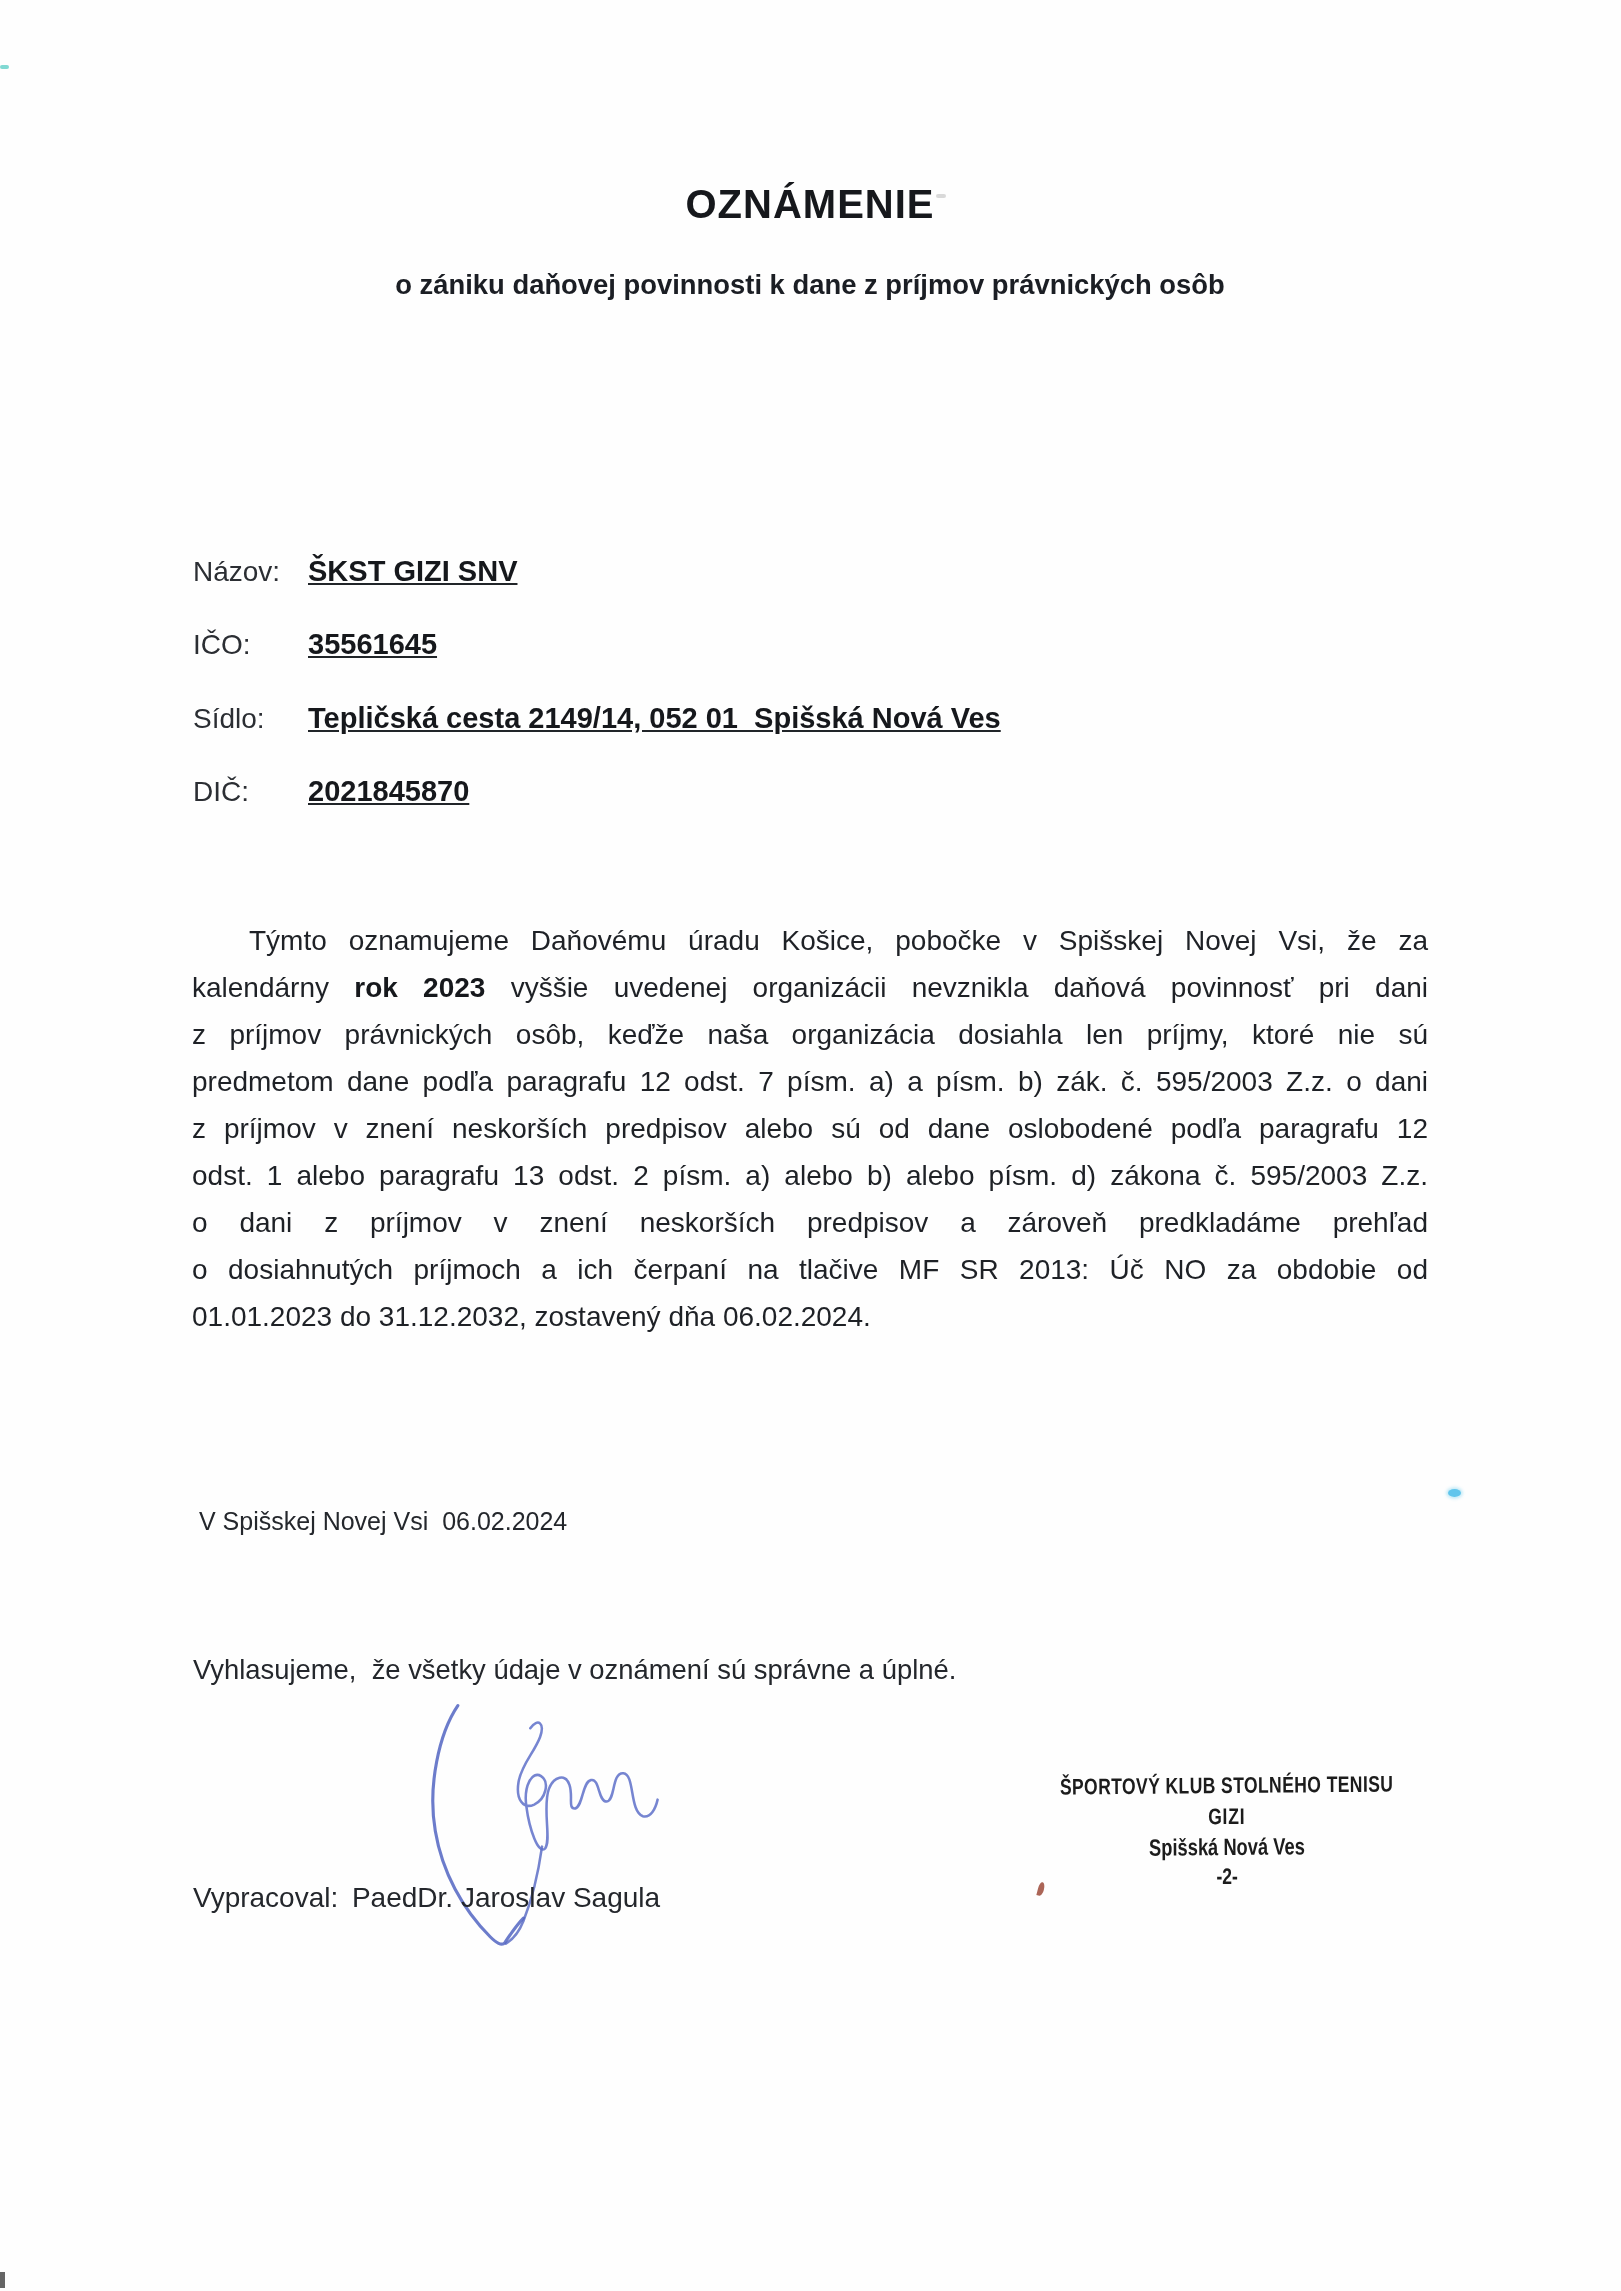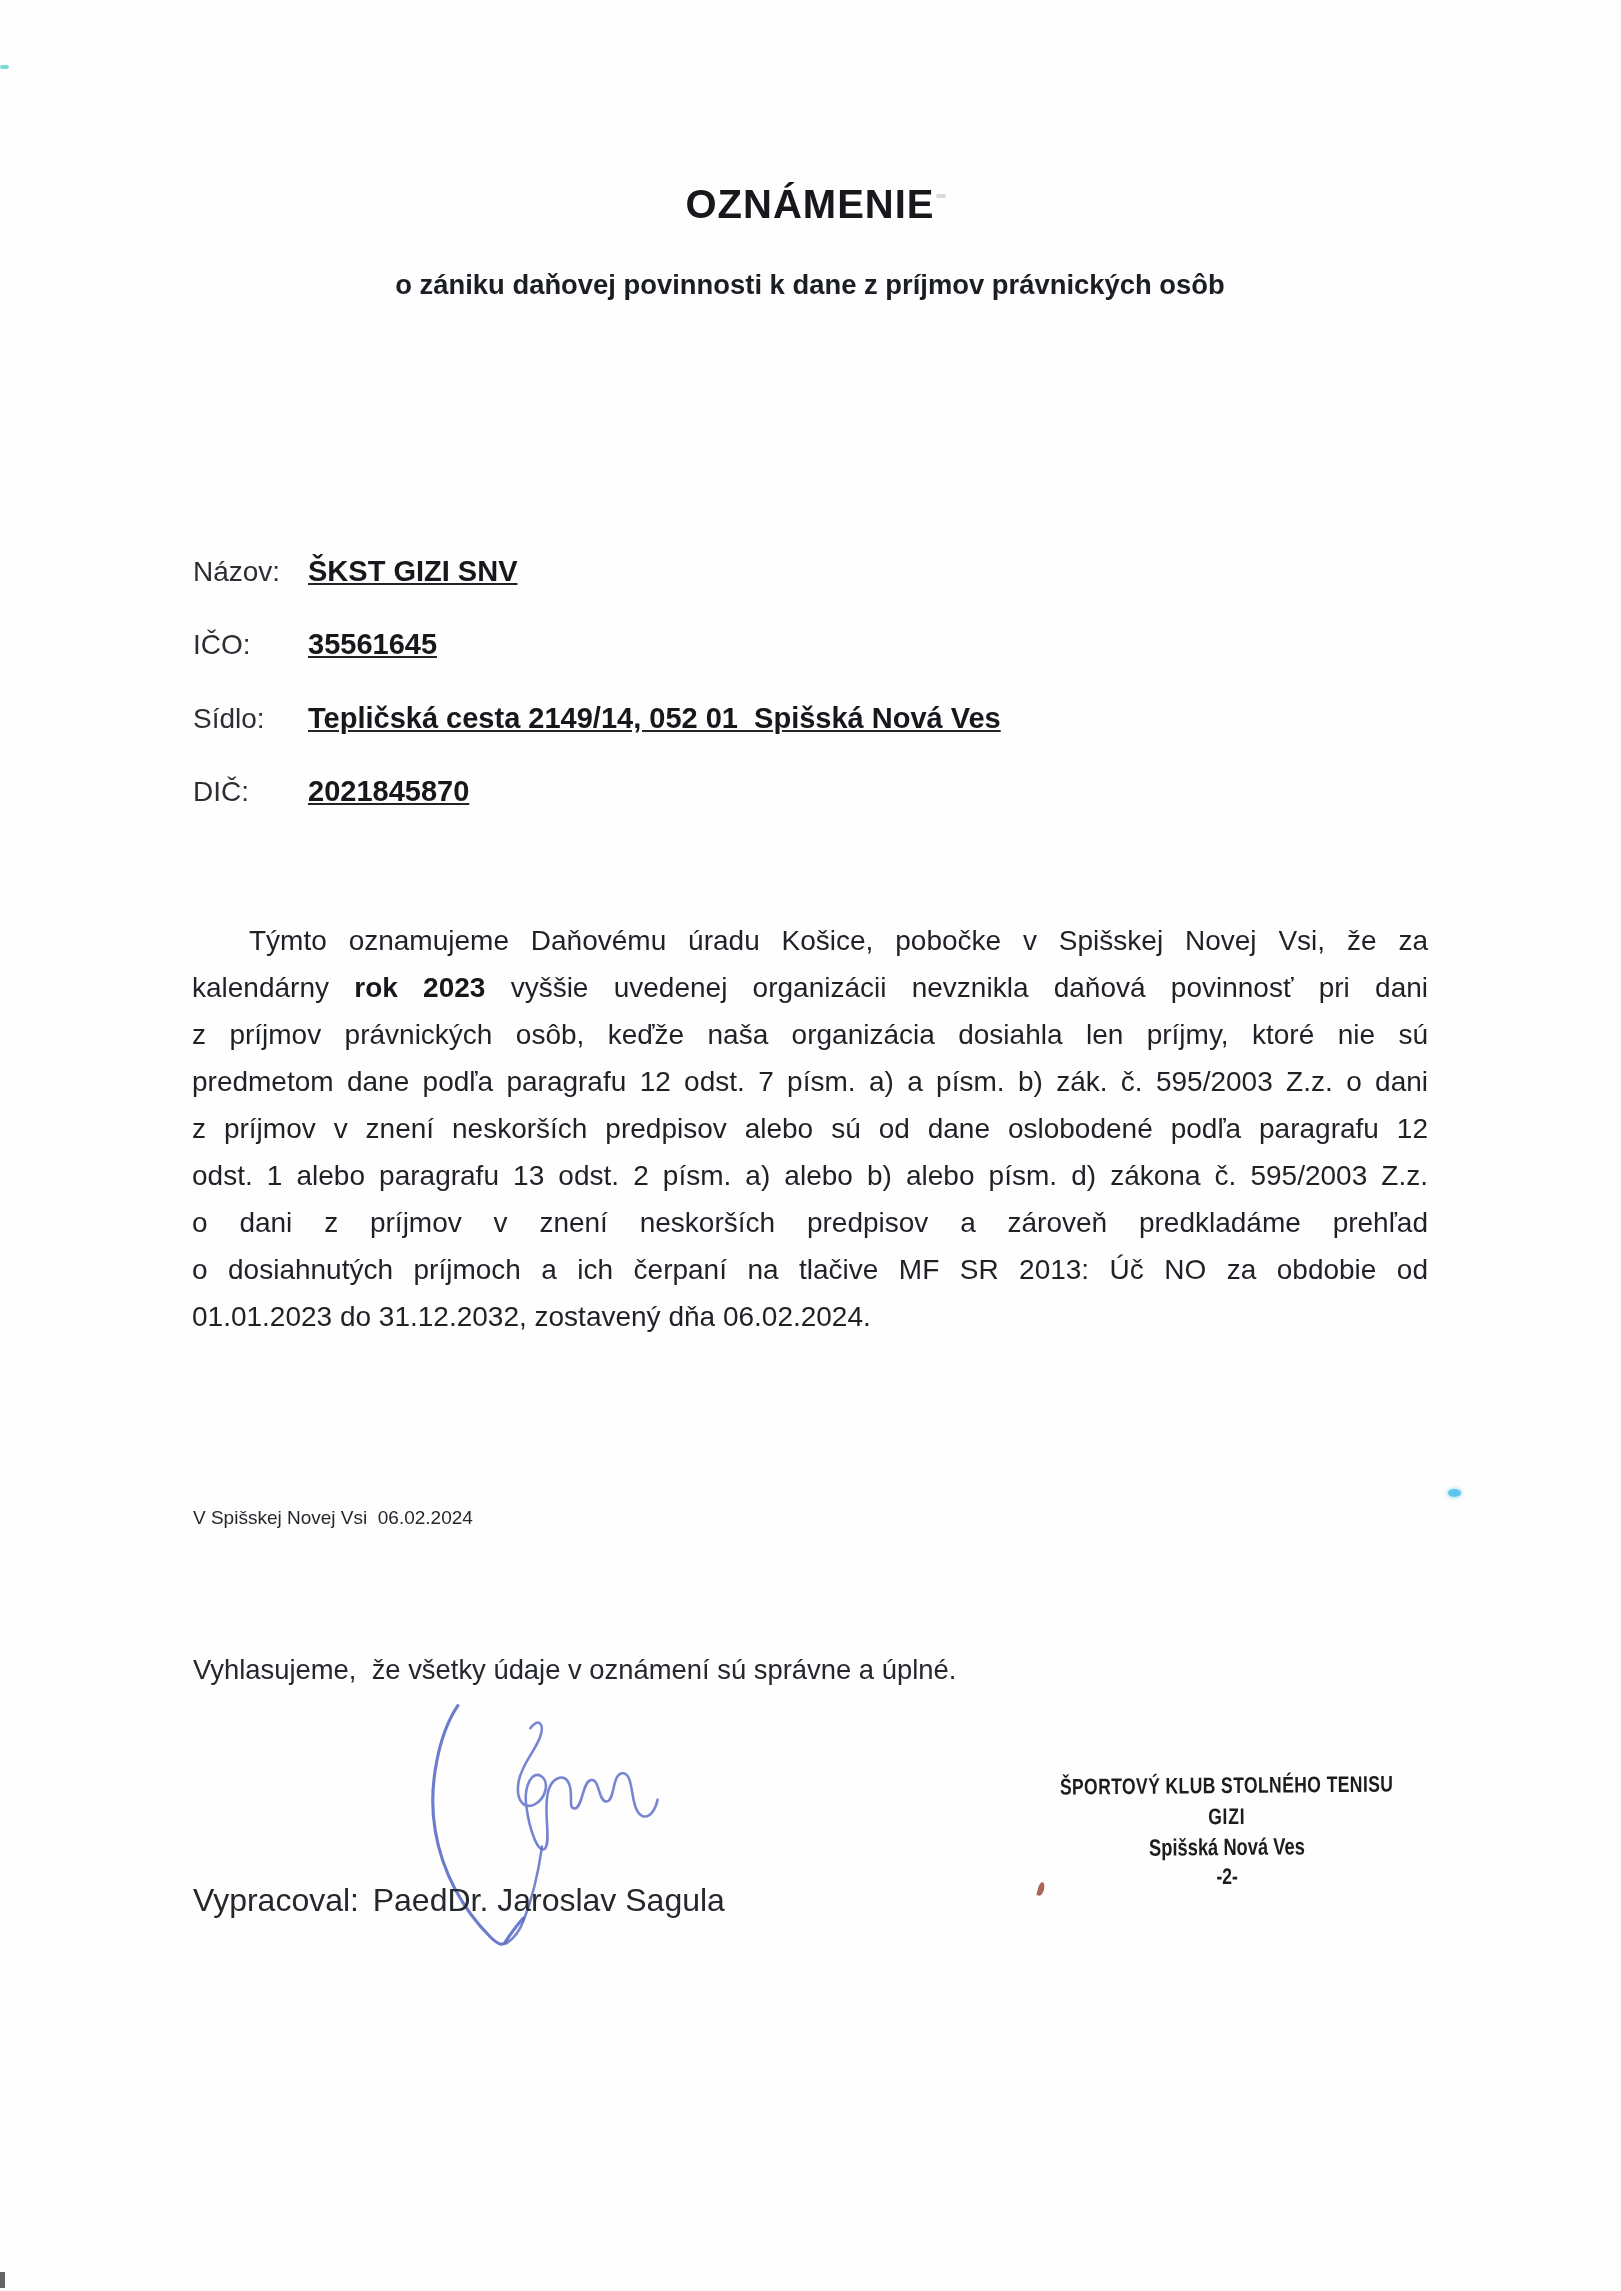--- a/index.html
+++ b/index.html
@@ -45,24 +45,24 @@
     font-size:28px; line-height:47px; color:#1e2126;
   }
   .body-line {
     text-align:justify; text-align-last:justify; text-justify:inter-word;
     height:47px; overflow:visible;
   }
   .body-line.first { padding-left:57px; width:1179px; }
   .body-line.last { text-align-last:left; }
   .body-line b { font-weight:bold; color:#16181c; }
 
-  .place-date   { top:1507px; left:193px; font-size:19px; color:#24272c; }
+  .place-date   { top:1507px; left:199px; font-size:25px; color:#24272c; }
   .declaration  { top:1654px; left:193px; font-size:27.4px; color:#24272c; }
 
-  .prepared { top:1882px; left:193px; font-size:32px; color:#24272c; }
+  .prepared { top:1882px; left:193px; font-size:28px; color:#24272c; }
   .prepared .pname { margin-left:13.7px; white-space:pre; }
 
   .stamp {
     top:1770px; left:1001px; width:451px;
     text-align:center; font-weight:bold; color:#1c1c1c;
     transform:scaleX(0.78) rotate(-0.4deg);
     transform-origin:50% 0;
   }
   .stamp div { white-space:nowrap; }
   .stamp-l1 { font-size:22.5px; line-height:32px; letter-spacing:0.5px; }

